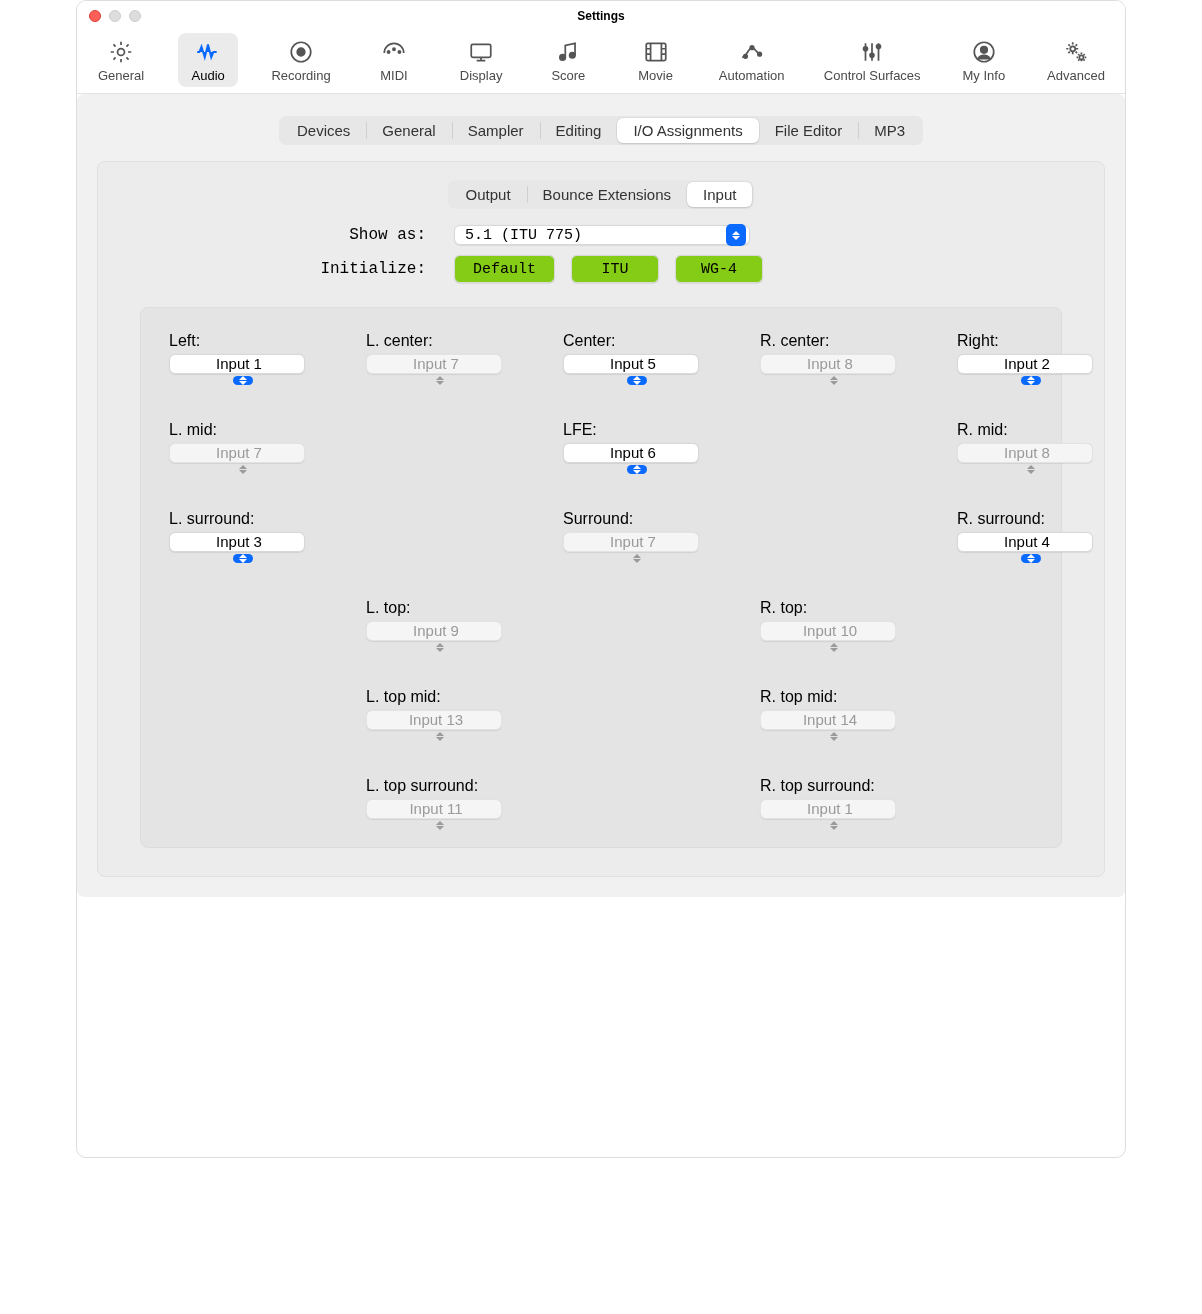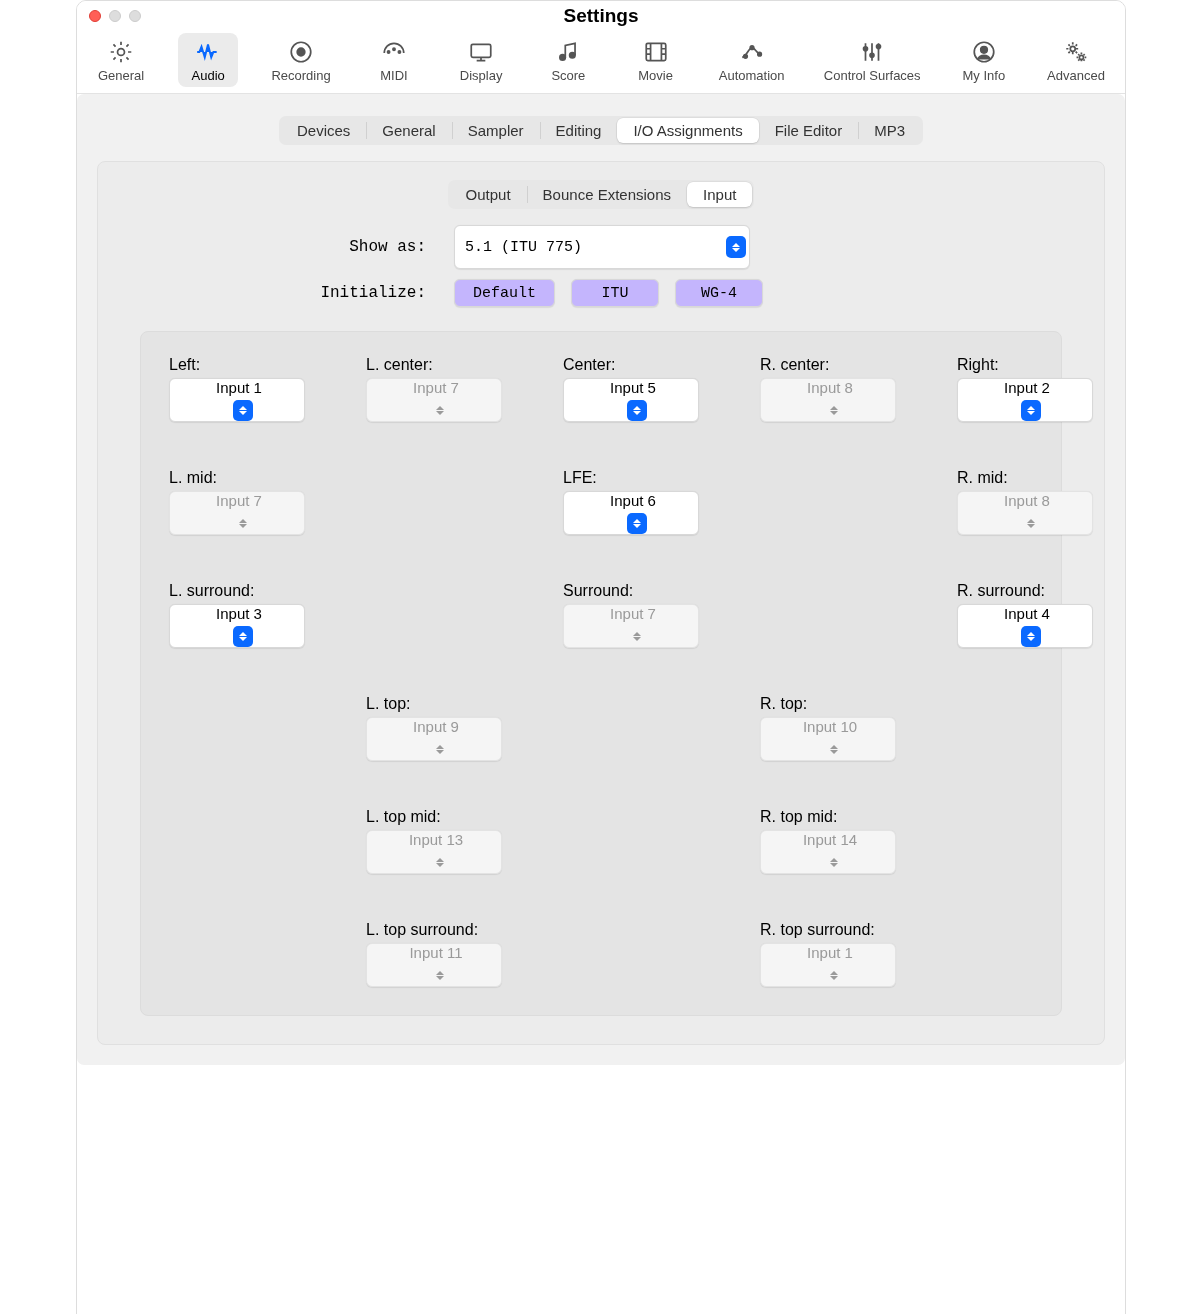--- a/index.html
+++ b/index.html
@@ -28,21 +28,21 @@
   }
   .traffic-lights { display: flex; gap: 8px; }
   .tl { width: 12px; height: 12px; border-radius: 50%; }
   .tl.red { background: #ff5f57; border: 0.5px solid #e03e36; }
   .tl.grey { background: #ddd; border: 0.5px solid #ccc; }
   .window-title {
     position: absolute;
     left: 0; right: 0;
     text-align: center;
     font-weight: 600;
-    font-size: 19px;
+    font-size: 12px;
     pointer-events: none;
   }
 
   .toolbar {
     display: flex;
     gap: 6px;
     padding: 2px 14px 6px;
     border-bottom: 1px solid #e3e3e3;
     align-items: flex-end;
     justify-content: space-between;
@@ -123,21 +123,21 @@
   .form-rows { display:flex; flex-direction:column; gap:10px; margin-left:0; }
   .form-row { display:flex; align-items:center; gap:28px;font-family:Liberation Mono, monospace; }
   .form-row .label { width: 310px; text-align:right; font-size:16px; }
   .form-row .controls { display:flex; gap:16px; }
 
   .mac-select {
     display:inline-flex; align-items:center;
     background:#fff;
     border: 0.5px solid #d8d8d8;
     border-radius:6px;
-    height:44px;
+    height:20px;
     padding: 0 0 0 10px;
     font-size:15px;
     box-shadow: 0 0.5px 1px rgba(0,0,0,0.08);
     position:relative;
   }
   .mac-select.disabled { background:#f5f5f5; color:#9a9a9a; border-color:#e3e3e3; }
   .mac-select .sel-text { flex:1; padding-right:6px; }
   .mac-select .chev {
     width:20px; height:22px;
     background:#0a69ff;
@@ -150,21 +150,21 @@
   .mac-select .chev .ar { width:0;height:0; border-left:4px solid transparent; border-right:4px solid transparent; }
   .mac-select .chev .up { border-bottom:4px solid #fff; }
   .mac-select .chev .dn { border-top:4px solid #fff; }
   .mac-select.disabled .chev .up { border-bottom-color:#9a9a9a; }
   .mac-select.disabled .chev .dn { border-top-color:#9a9a9a; }
 
   .mac-select.wide { width: 296px; }
   .mac-select.cell { width: 136px; }
 
   .mac-btn {
-    background:#c4b5fd;
+    background:#84cc16;
     border: 0.5px solid #d8d8d8;
     border-radius:6px;
     height:28px;
     padding:0 18px;
     font-size:15px;
     box-shadow: 0 0.5px 1px rgba(0,0,0,0.08);
     display:inline-flex; align-items:center; justify-content:center;
     min-width:88px;
   }
 

